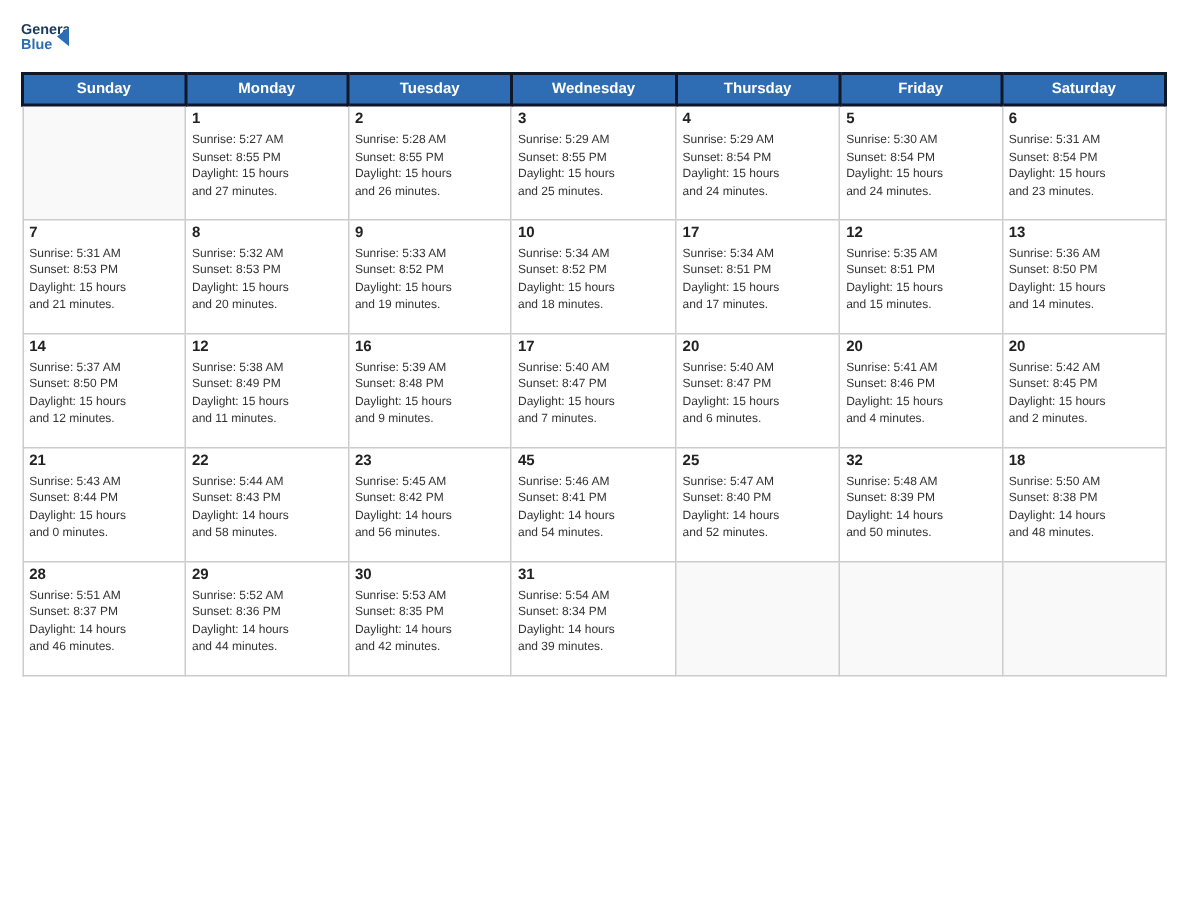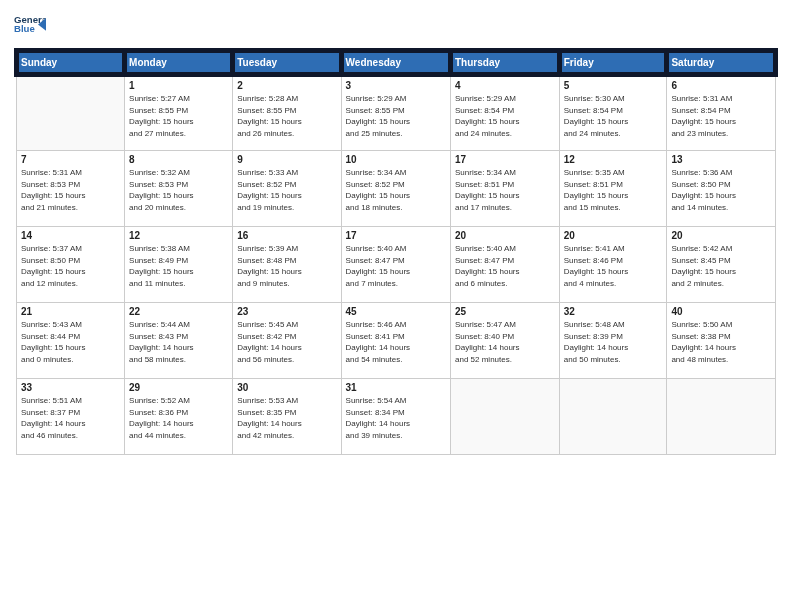--- a/index.html
+++ b/index.html
@@ -44,24 +44,24 @@
       font-weight: bold;
     }
     table {
       width: 100%;
       border-collapse: collapse;
       font-size: 9px;
     }
     th {
       background-color: #2e6db4;
       color: white;
-      text-align: left;
+      text-align: center;
       padding: 4px 2px;
       font-size: 10px;
-      border: 5px solid #0f172a;
+      border: 2px solid #0f172a;
     }
     td {
       border: 1px solid #ccc;
       vertical-align: top;
       padding: 3px 4px;
       height: 76px;
       width: 113px;
       background: #fff;
     }
     td.empty {
@@ -220,27 +220,27 @@
           </td>
           <td>
             <span class="day-num">25</span>
             <div class="day-info">Sunrise: 5:47 AM<br>Sunset: 8:40 PM<br>Daylight: 14 hours<br>and 52 minutes.</div>
           </td>
           <td>
             <span class="day-num">32</span>
             <div class="day-info">Sunrise: 5:48 AM<br>Sunset: 8:39 PM<br>Daylight: 14 hours<br>and 50 minutes.</div>
           </td>
           <td>
-            <span class="day-num">40</span>
+            <span class="day-num">18</span>
             <div class="day-info">Sunrise: 5:50 AM<br>Sunset: 8:38 PM<br>Daylight: 14 hours<br>and 48 minutes.</div>
           </td>
         </tr>
         <tr>
           <td>
-            <span class="day-num">33</span>
+            <span class="day-num">28</span>
             <div class="day-info">Sunrise: 5:51 AM<br>Sunset: 8:37 PM<br>Daylight: 14 hours<br>and 46 minutes.</div>
           </td>
           <td>
             <span class="day-num">29</span>
             <div class="day-info">Sunrise: 5:52 AM<br>Sunset: 8:36 PM<br>Daylight: 14 hours<br>and 44 minutes.</div>
           </td>
           <td>
             <span class="day-num">30</span>
             <div class="day-info">Sunrise: 5:53 AM<br>Sunset: 8:35 PM<br>Daylight: 14 hours<br>and 42 minutes.</div>
           </td>

